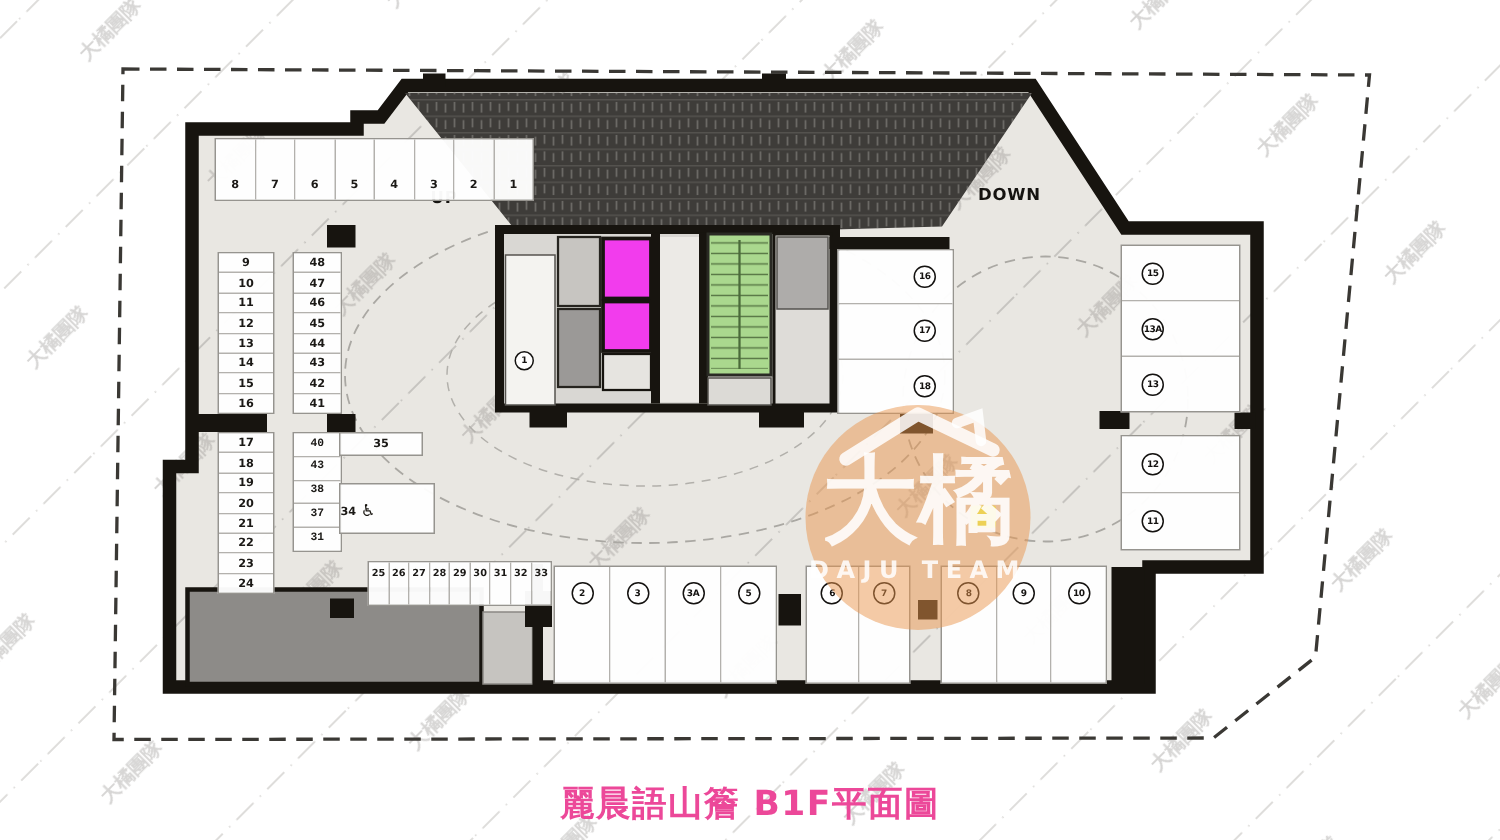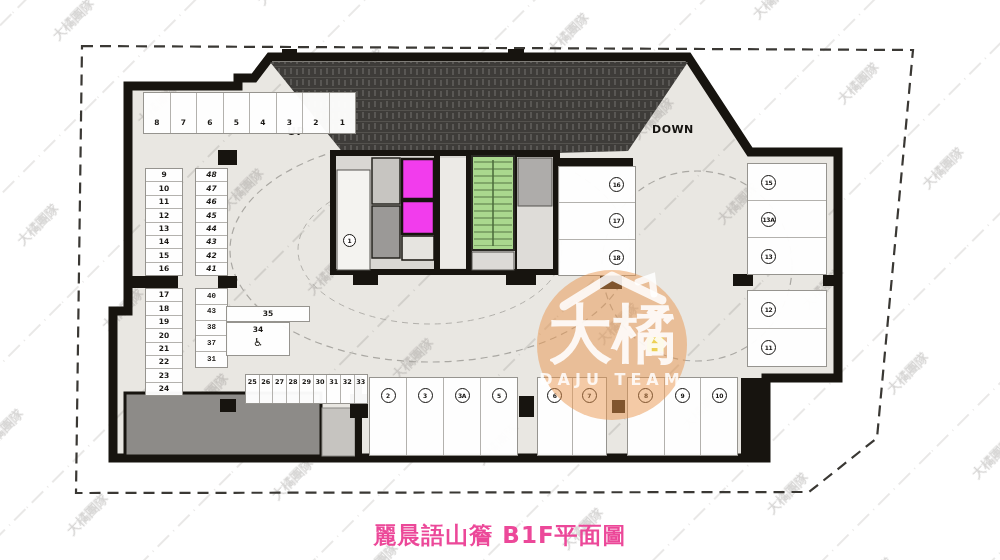--- a/index.html
+++ b/index.html
@@ -37,21 +37,21 @@
               background:rgba(233,150,77,0.5);}
   #logo .main{position:absolute;left:0;top:42px;width:184px;text-align:center;font-size:64px;font-weight:bold;
               color:rgba(255,255,255,0.88);line-height:1;}
   #logo .ysq{position:absolute;left:127px;top:77px;width:17px;height:15px;background:rgba(237,211,79,0.9);
              border-radius:2px;}
   #logo .sub{position:absolute;left:0;top:110px;width:184px;text-align:center;font-size:16px;font-weight:bold;
              letter-spacing:5px;color:rgba(255,255,255,0.85);}
   #logo svg{position:absolute;left:0;top:0;}
   .s-box{position:absolute;display:flex;align-items:center;justify-content:center;box-sizing:border-box;
          background:rgba(255,255,255,0.95);border:1px solid #96948f;}
-  #s34{flex-direction:column;justify-content:flex-start;padding-top:3px;gap:3px;}
+  #s34{flex-direction:row;justify-content:flex-start;padding-top:3px;gap:3px;}
   .wc{font-size:11px;line-height:1;color:#17140f;}
 </style>
 </head>
 <body>
 
 <div id="plan">
 
   <svg id="base" width="1000" height="560">
     <defs>
       <pattern id="pp" width="170" height="120" patternUnits="userSpaceOnUse" patternTransform="rotate(-45)">
@@ -183,21 +183,21 @@
       <div class="stall">
         <span class="num">14</span>
       </div>
       <div class="stall">
         <span class="num">15</span>
       </div>
       <div class="stall">
         <span class="num">16</span>
       </div>
     </div>
-  <div class="grp g-col t-center" style="left:195px;top:168px;width:33px;height:108px;font-style:italic;">
+  <div class="grp g-col t-center" style="left:195px;top:168px;width:33px;height:108px;">
 
   <div class="stall">
         <span class="num">48</span>
       </div>
       <div class="stall">
         <span class="num">47</span>
       </div>
       <div class="stall">
         <span class="num">46</span>
       </div>
@@ -256,21 +256,21 @@
         <span class="num">38</span>
       </div>
       <div class="stall">
         <span class="num">37</span>
       </div>
       <div class="stall">
         <span class="num">31</span>
       </div>
     </div>
 
-  <div class="s-box" style="left:226px;top:306px;width:84px;height:16px;">
+  <div class="s-box" style="left:226px;top:288px;width:56px;height:16px;">
     <span class="num">35</span>
   </div>
   <div class="s-box" id="s34" style="left:226px;top:322px;width:64px;height:34px;">
     <span class="num">34</span>
     <span class="wc">♿</span>
   </div>
 
   <div class="grp g-row t-top" style="left:208px;top:374px;width:123px;height:30px;margin-left:37px;">
 
   <div class="stall">

